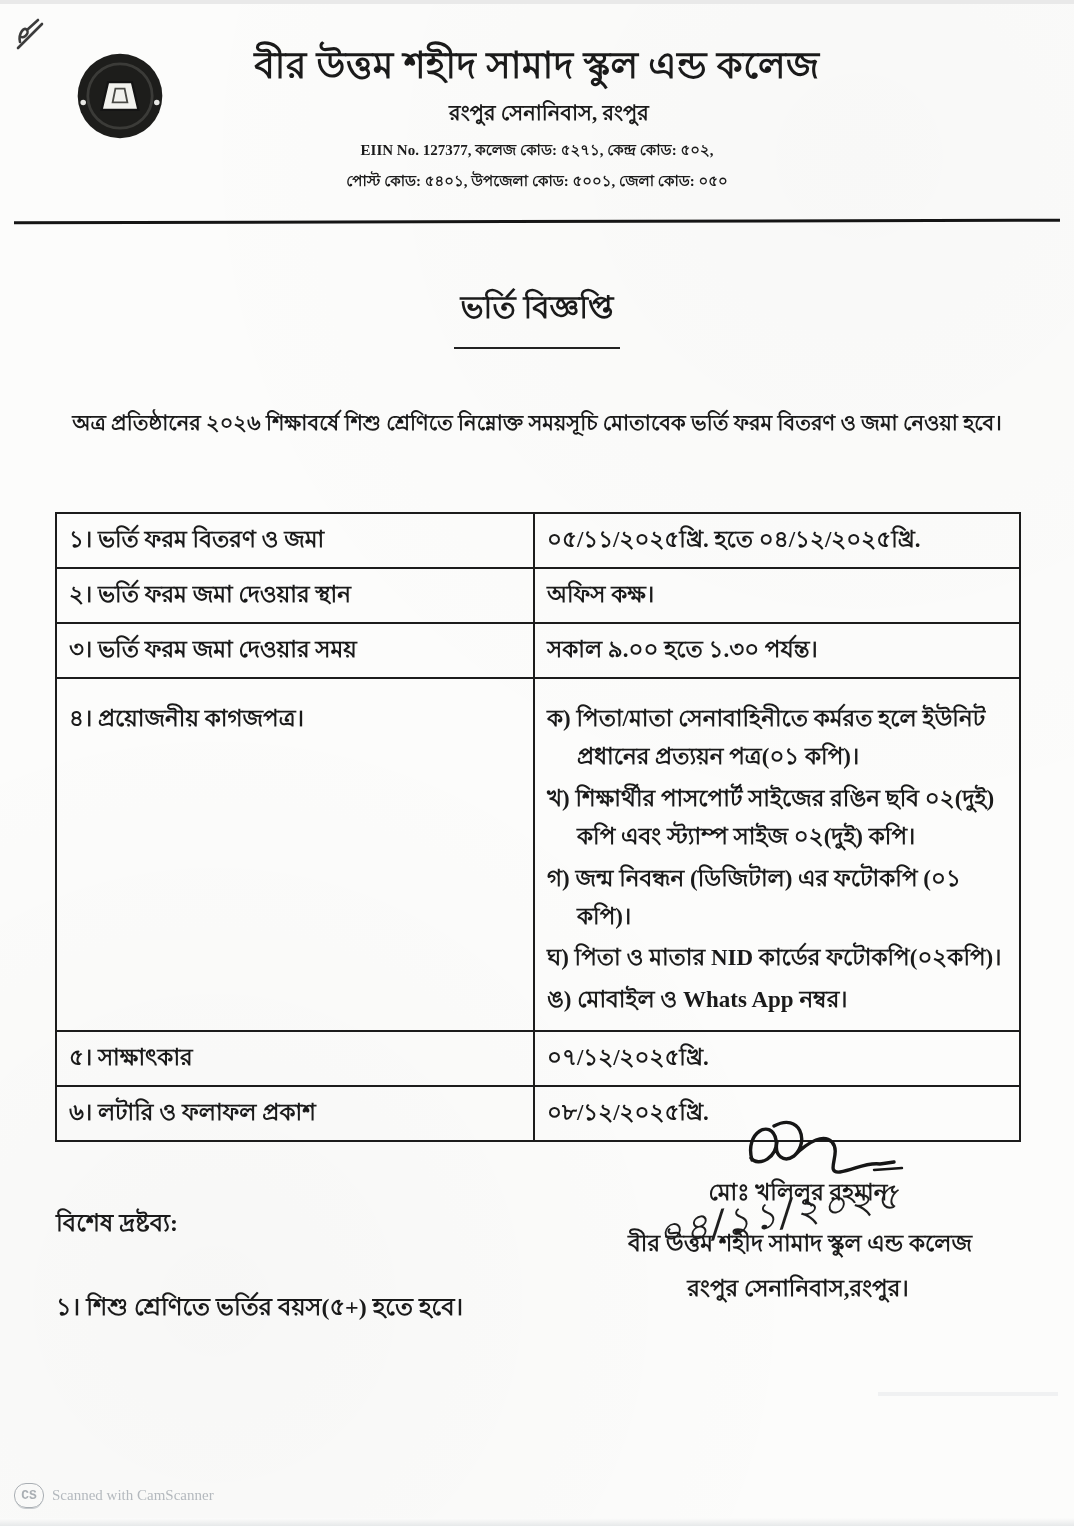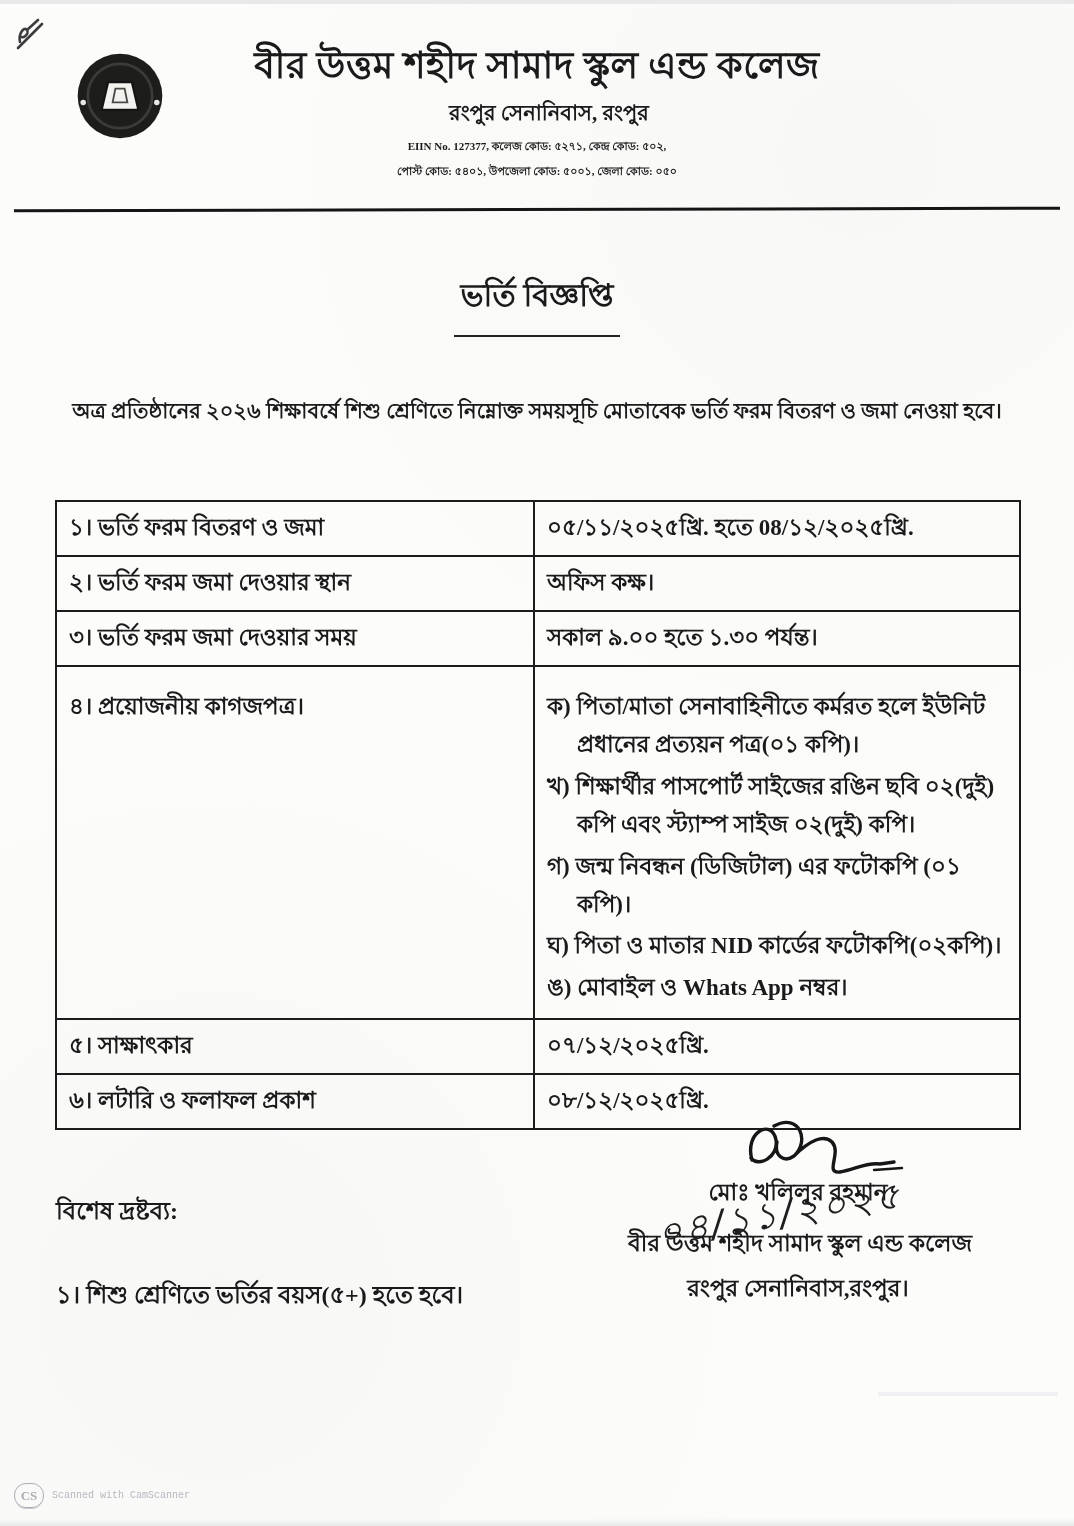--- a/index.html
+++ b/index.html
@@ -14,21 +14,21 @@
     font-family:"Liberation Serif","DejaVu Serif",serif;
     color:#1a1a1a;
     overflow:hidden;
   }
   
   .pen-mark{position:absolute;left:8px;top:4px;}
   .header{position:relative;padding-top:42px;text-align:center;}
   .logo{position:absolute;left:74px;top:46px;width:92px;height:92px;}
   .school-name{font-size:37px;font-weight:700;margin:0;line-height:1.1;letter-spacing:0.5px;}
   .school-address{font-size:21px;font-weight:700;margin-top:10px;padding-left:24px;}
-  .eiin-line{font-size:11px;font-weight:700;margin-top:6px;}
+  .eiin-line{font-size:15px;font-weight:700;margin-top:6px;}
   .rule{margin:26px 14px 0 14px;height:0;border-top:3px solid #151515;transform:rotate(-0.15deg);}
   
   .notice-title{text-align:center;margin-top:60px;}
   .notice-title span{
     display:inline-block;font-size:31px;font-weight:700;
     padding:0 6px 12px 6px;border-bottom:2px solid #222;
   }
   
   .intro{
     width:955px;margin:52px auto 0 auto;
@@ -70,24 +70,24 @@
     letter-spacing:3px;color:#1e1e1e;
     transform:rotate(-9deg);
     z-index:2;pointer-events:none;text-align:left;
   }
   
   .faint-artifact{position:absolute;left:878px;top:1388px;width:180px;height:4px;background:#f0f1f2;}
   .footer{position:absolute;left:14px;bottom:22px;display:flex;align-items:center;gap:8px;}
   .cs-badge{
     display:inline-flex;align-items:center;justify-content:center;
     width:28px;height:23px;border:1.5px solid #a9aeb3;border-radius:12px;
-    font-family:Liberation Serif, serif;font-size:13px;font-weight:700;color:#a9aeb3;
+    font-family:Liberation Mono, monospace;font-size:13px;font-weight:700;color:#a9aeb3;
     box-shadow:0 2px 0 -1px #c6cacd;
   }
-  .credit{font-family:Liberation Mono, monospace;font-size:10px;color:#b4b9be;}
+  .credit{font-family:Liberation Serif, serif;font-size:15px;color:#b4b9be;}
   .bottom-strip{
     position:absolute;left:0;bottom:0;width:100%;height:12px;
     background:linear-gradient(#fcfcfb,#dcdfe1);
   }
 </style>
 </head>
 <body>
 
 <div class="page">
 
@@ -115,21 +115,21 @@
   <div class="notice-title">
     <span>ভর্তি বিজ্ঞপ্তি</span>
   </div>
 
   <p class="intro">অত্র প্রতিষ্ঠানের ২০২৬ শিক্ষাবর্ষে শিশু শ্রেণিতে নিম্নোক্ত সময়সূচি মোতাবেক ভর্তি ফরম বিতরণ ও জমা নেওয়া হবে।</p>
 
   <table class="schedule">
     <tbody>
       <tr>
         <td class="col-label">১। ভর্তি ফরম বিতরণ ও জমা</td>
-        <td>০৫/১১/২০২৫খ্রি. হতে 08/১২/২০২৫খ্রি.</td>
+        <td>০৫/১১/২০২৫খ্রি. হতে ০৪/১২/২০২৫খ্রি.</td>
       </tr>
       <tr>
         <td class="col-label">২। ভর্তি ফরম জমা দেওয়ার স্থান</td>
         <td>অফিস কক্ষ।</td>
       </tr>
       <tr>
         <td class="col-label">৩। ভর্তি ফরম জমা দেওয়ার সময়</td>
         <td>সকাল ৯.০০ হতে ১.৩০ পর্যন্ত।</td>
       </tr>
       <tr class="tall">

